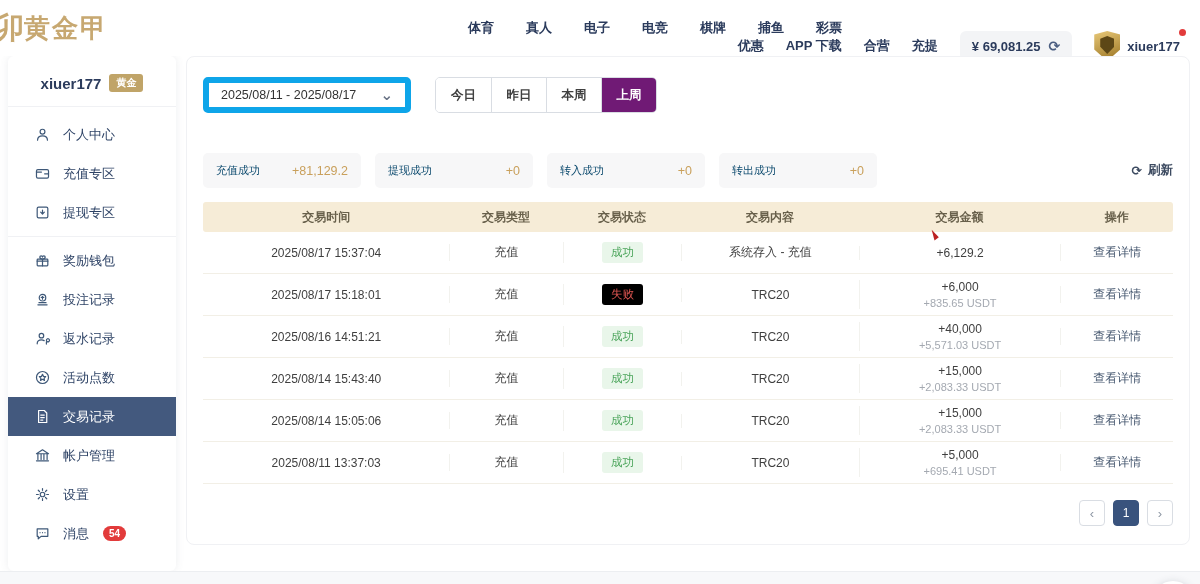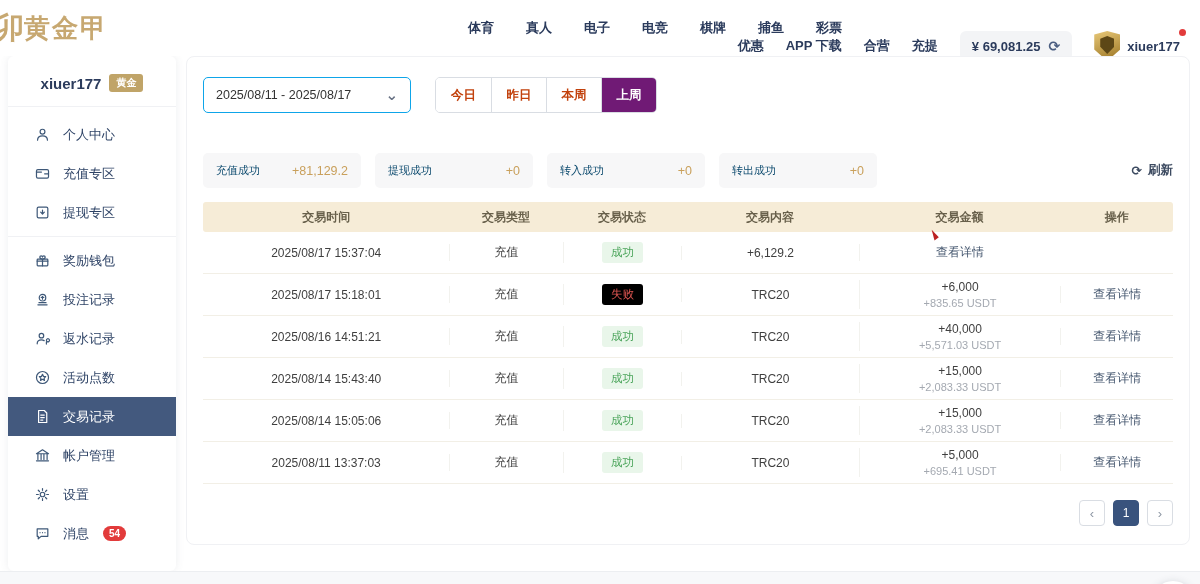--- a/index.html
+++ b/index.html
@@ -42,27 +42,27 @@
   .side-item.active svg { stroke:#fff; }
   .side-divider { border-top:1px solid #f0f1f4; margin:4px 0; }
   .msg-badge { background:#e23b3b; color:#fff; font-size:10px; font-weight:bold; border-radius:9px;
     padding:2px 6px; margin-left:2px; }
 
   .content { flex:1; margin:0 10px 0 10px; background:#fff; border:1px solid #f0f1f4; border-radius:8px;
     padding:20px 16px 18px; position:relative; min-height:480px; }
 
   
   .filter-row { display:flex; align-items:center; gap:24px; margin-bottom:40px; }
-  .date-select { width:208px; height:36px; border:1px solid #0ea5e9; border-radius:5px;
+  .date-select { width:208px; height:36px; border:6px solid #0ea5e9; border-radius:5px;
     display:flex; align-items:center; justify-content:space-between; padding:0 12px; cursor:pointer; }
   .date-select .dval { font-size:12.5px; color:#333; }
   .date-select .chev { color:#6a7486; font-size:15px; font-weight:bold; }
   .tab-group { display:flex; border:1px solid #d9dde3; border-radius:5px; overflow:hidden; }
   .tab { width:55px; height:34px; display:flex; align-items:center; justify-content:center;
-    font-size:12.5px; font-weight:bold; color:#c2410c; background:#fff; cursor:pointer;
+    font-size:12.5px; font-weight:bold; color:#404040; background:#fff; cursor:pointer;
     border-left:1px solid #d9dde3; }
   .tab:first-child { border-left:none; }
   .tab.active { background:#701a75; color:#fff; }
 
   
   .stats-row { display:flex; align-items:center; gap:14px; margin-bottom:14px; }
   .stat-pill { width:158px; background:#f7f7f8; border-radius:5px; padding:10px 13px;
     display:flex; align-items:center; justify-content:space-between; }
   .stat-pill .sl { font-size:11px; color:#0c4a6e; }
   .stat-pill .sv { font-size:12.5px; color:#c9a05c; }
@@ -272,20 +272,21 @@
         <div class="tcell">交易状态</div>
         <div class="tcell">交易内容</div>
         <div class="tcell">交易金额</div>
         <div class="tcell">操作</div>
       </div>
 
       <div class="trow tbody-row">
         <div class="tcell">2025/08/17 15:37:04</div>
         <div class="tcell">充值</div>
         <div class="tcell"><span class="badge ok">成功</span></div>
+        <div class="tcell">系统存入 - 充值</div>
         <div class="tcell">
             <div class="amt-main">+6,129.2</div>
           </div>
         <div class="tcell"><span class="detail-link">查看详情</span></div>
       </div>
 
       <div class="trow tbody-row">
         <div class="tcell">2025/08/17 15:18:01</div>
         <div class="tcell">充值</div>
         <div class="tcell"><span class="badge fail">失败</span></div>

